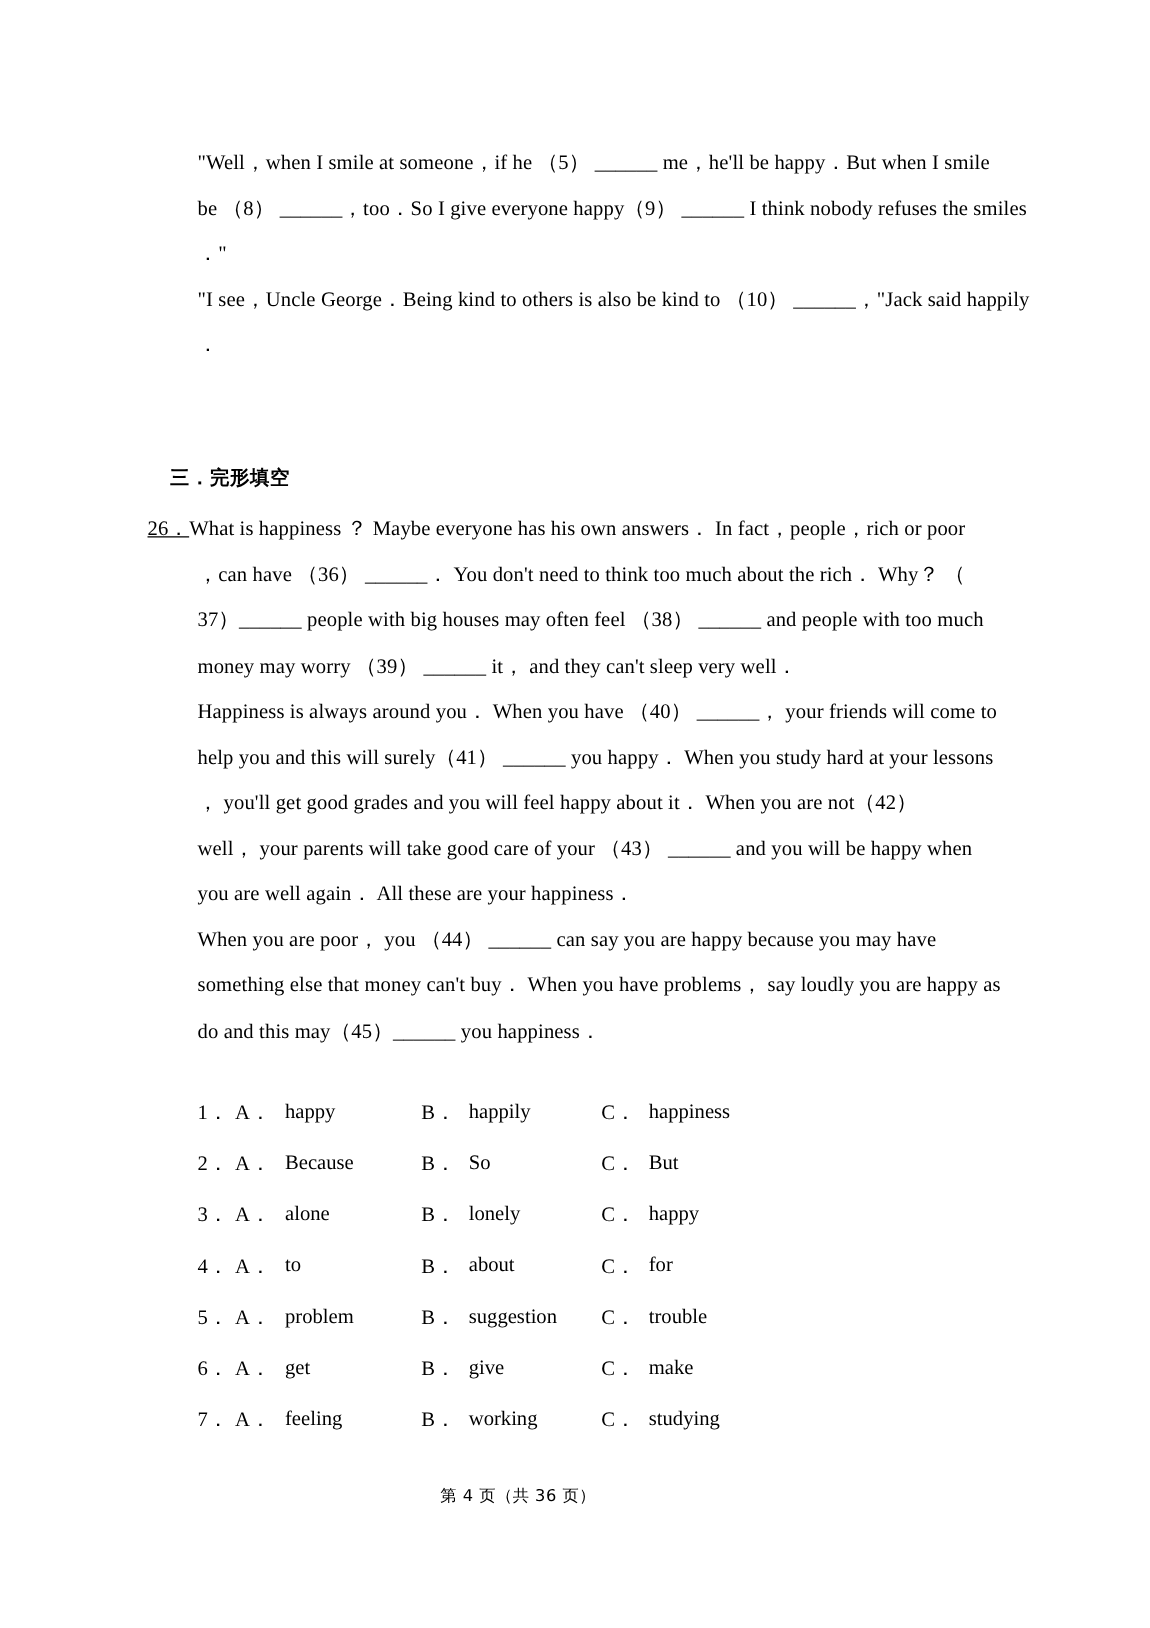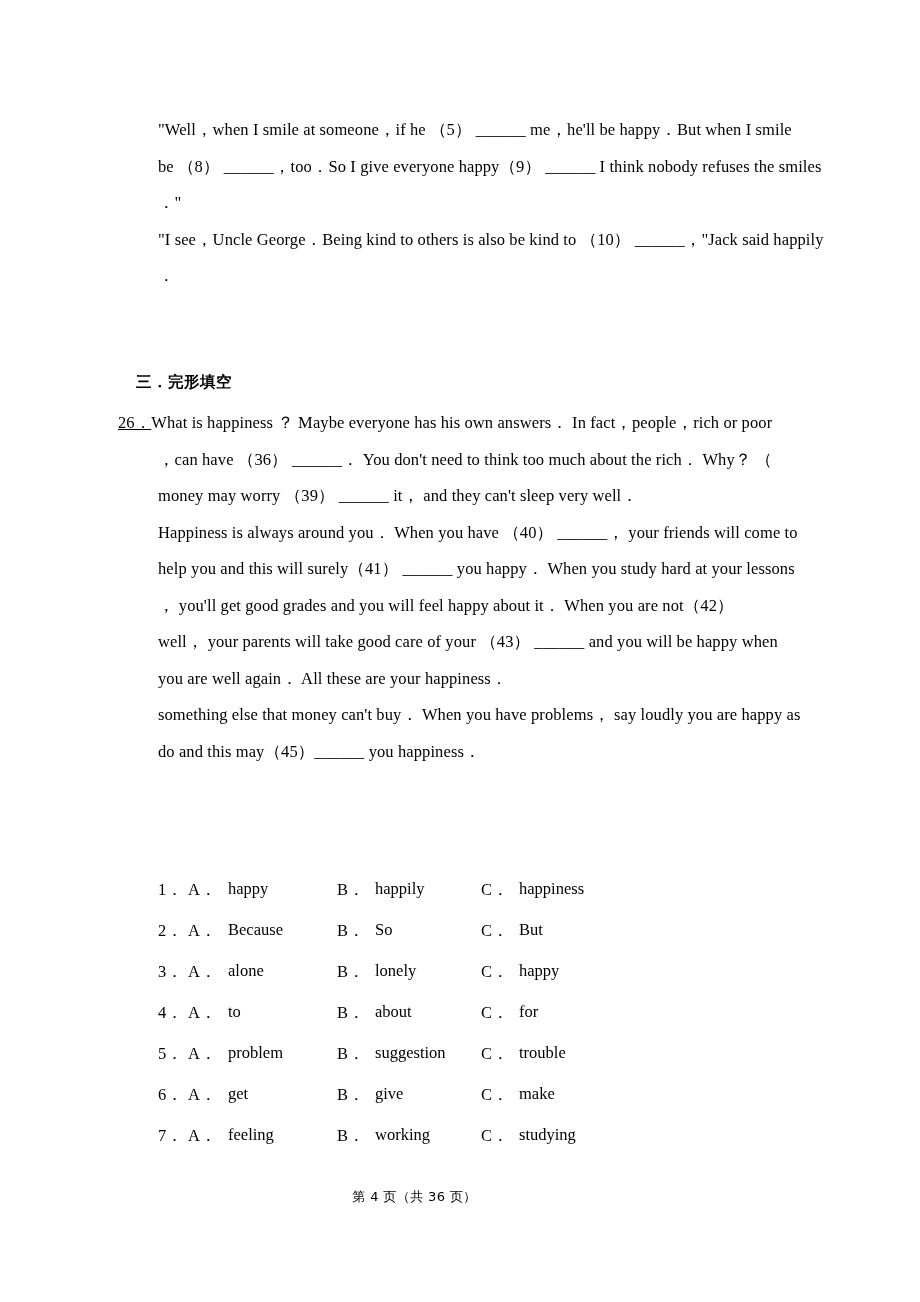--- a/index.html
+++ b/index.html
@@ -113,26 +113,28 @@
     <div class="ln">．"</div>
     <div class="ln">"I see，Uncle George．Being kind to others is also be kind to （10） ______，"Jack said happily</div>
     <div class="ln">．</div>
   </div>
 
   <div class="section-heading">三．完形填空</div>
 
   <div class="cloze">
     <div class="ln"><span class="q-num">26．</span><span>What is happiness ？  Maybe everyone has his own answers．  In fact，people，rich or poor</span></div>
     <div class="ln para-indent">，can have （36） ______．  You don't need to think too much about the rich．  Why？ （</div>
+    <div class="ln para-indent">37）______ people with big houses may often feel （38） ______ and people with too much</div>
     <div class="ln para-indent">money may worry （39） ______ it， and they can't sleep very well．</div>
     <div class="ln para-indent">Happiness is always around you．  When you have （40） ______， your friends will come to</div>
     <div class="ln para-indent">help you and this will surely（41） ______ you happy．  When you study hard at your lessons</div>
     <div class="ln para-indent">， you'll get good grades and you will feel happy about it．  When you are not（42）</div>
     <div class="ln para-indent">well， your parents will take good care of your （43） ______ and you will be happy when</div>
     <div class="ln para-indent">you are well again．  All these are your happiness．</div>
+    <div class="ln para-indent">When you are poor， you （44） ______ can say you are happy because you may have</div>
     <div class="ln para-indent">something else that money can't buy．  When you have problems， say loudly you are happy as</div>
     <div class="ln para-indent">do and this may（45）______ you happiness．</div>
   </div>
 
   <div class="options">
     <div class="opt-row">
       <span class="opt-num">1．</span>
       <span class="opt-a-key">A．</span>
       <span class="opt-a-val">happy</span>
       <span class="opt-b-key">B．</span>

